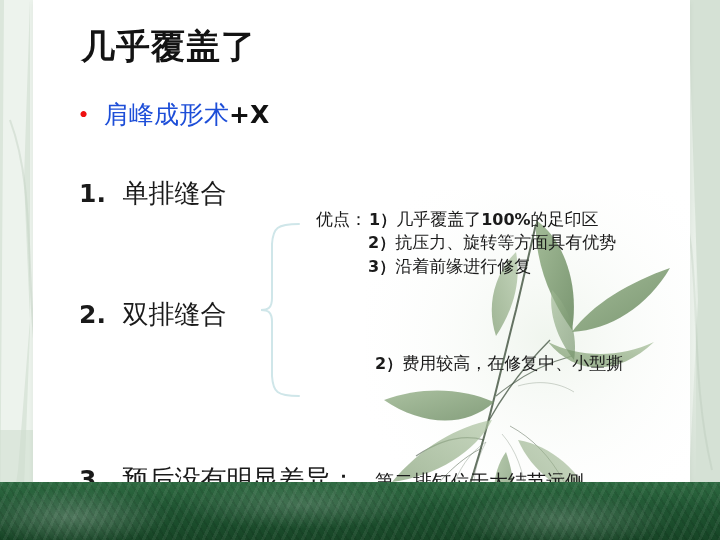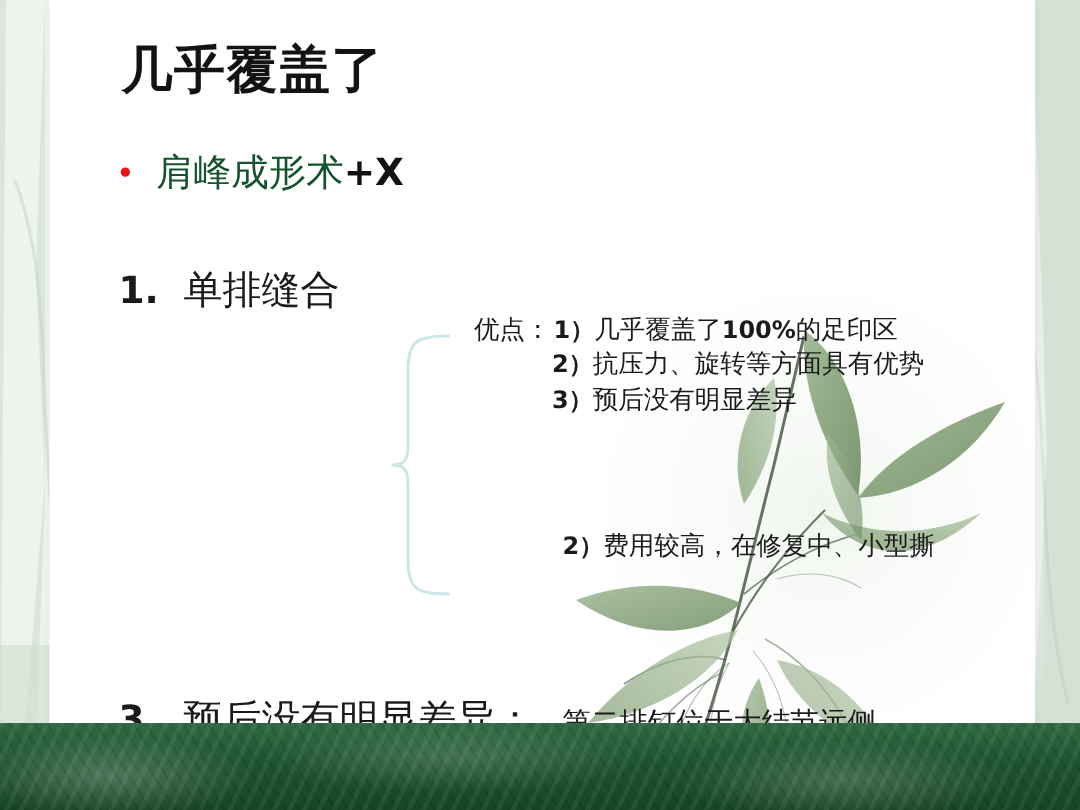--- a/index.html
+++ b/index.html
@@ -96,21 +96,21 @@
     align-items: baseline;
     white-space: nowrap;
   }
   .bullet-dot {
     color: #ee1111;
     font-size: 26px;
     line-height: 1;
     margin-right: 16px;
   }
   .bullet-red {
-    color: #14532d;
+    color: #1d4ed8;
     font-size: 25px;
     font-family: "Liberation Serif", "DejaVu Serif", serif;
   }
   .bullet-black {
     color: #111111;
     font-size: 25px;
     font-weight: bold;
     font-family: "DejaVu Sans", "Liberation Sans", sans-serif;
   }
 
@@ -248,40 +248,44 @@
       <span class="bullet-dot">•</span>
       <span class="bullet-red">肩峰成形术</span>
       <span class="bullet-black">+X</span>
     </div>
 
     <div class="numitem numitem-1">
       <span class="num">1.</span>
       <span>单排缝合</span>
     </div>
 
+    <div class="numitem numitem-2">
+      <span class="num">2.</span>
+      <span>双排缝合</span>
+    </div>
 
     <div class="numitem numitem-3">
       <span class="num">3.</span>
       <span>预后没有明显差异：</span>
       <span class="tail">第二排钉位于大结节远侧</span>
     </div>
 
     <svg class="brace" viewBox="0 0 42 176" preserveAspectRatio="none">
       <path d="M40 2 C 18 2, 14 6, 13 22 L13 76 C 13 86, 9 88, 2 88 C 9 88, 13 90, 13 100 L13 154 C 14 170, 18 174, 40 174" stroke="#cfe6e9" stroke-width="2" fill="none" stroke-linecap="round"></path>
     </svg>
 
     <div class="annot annot-pros">
       <span class="line">
         <span class="lbl">优点：</span><span class="idx">1）</span><span>几乎覆盖了</span><span class="pct">100%</span><span>的足印区</span>
       </span>
       <span class="line ind">
         <span class="idx">2）</span><span>抗压力、旋转等方面具有优势</span>
       </span>
       <span class="line ind">
-        <span class="idx">3）</span><span>预后没有明显差异</span>
+        <span class="idx">3）</span><span>沿着前缘进行修复</span>
       </span>
     </div>
 
     <div class="annot annot-cons">
       <span class="line ind">
         <span class="idx">2）</span><span>费用较高，在修复中、小型撕</span>
       </span>
     </div>
 
   </div>

